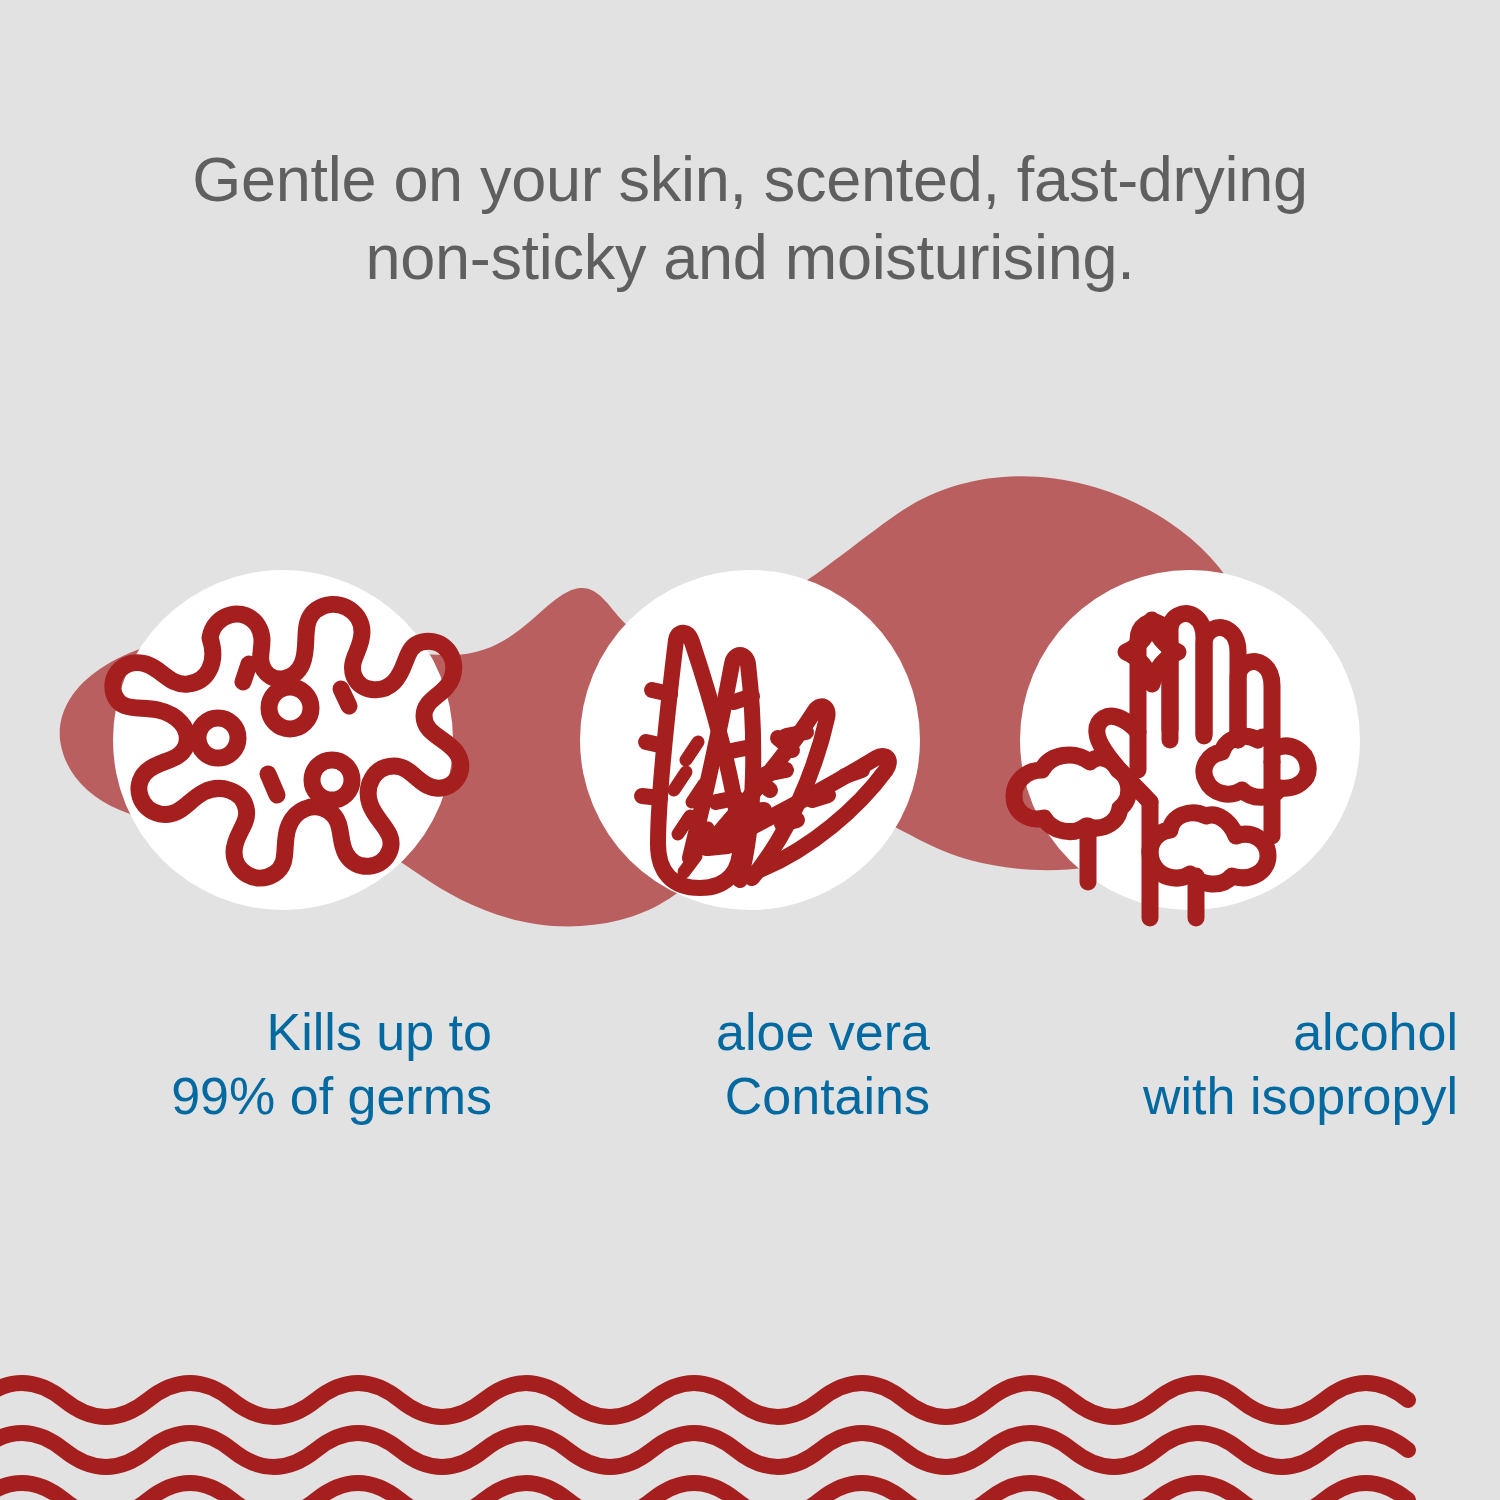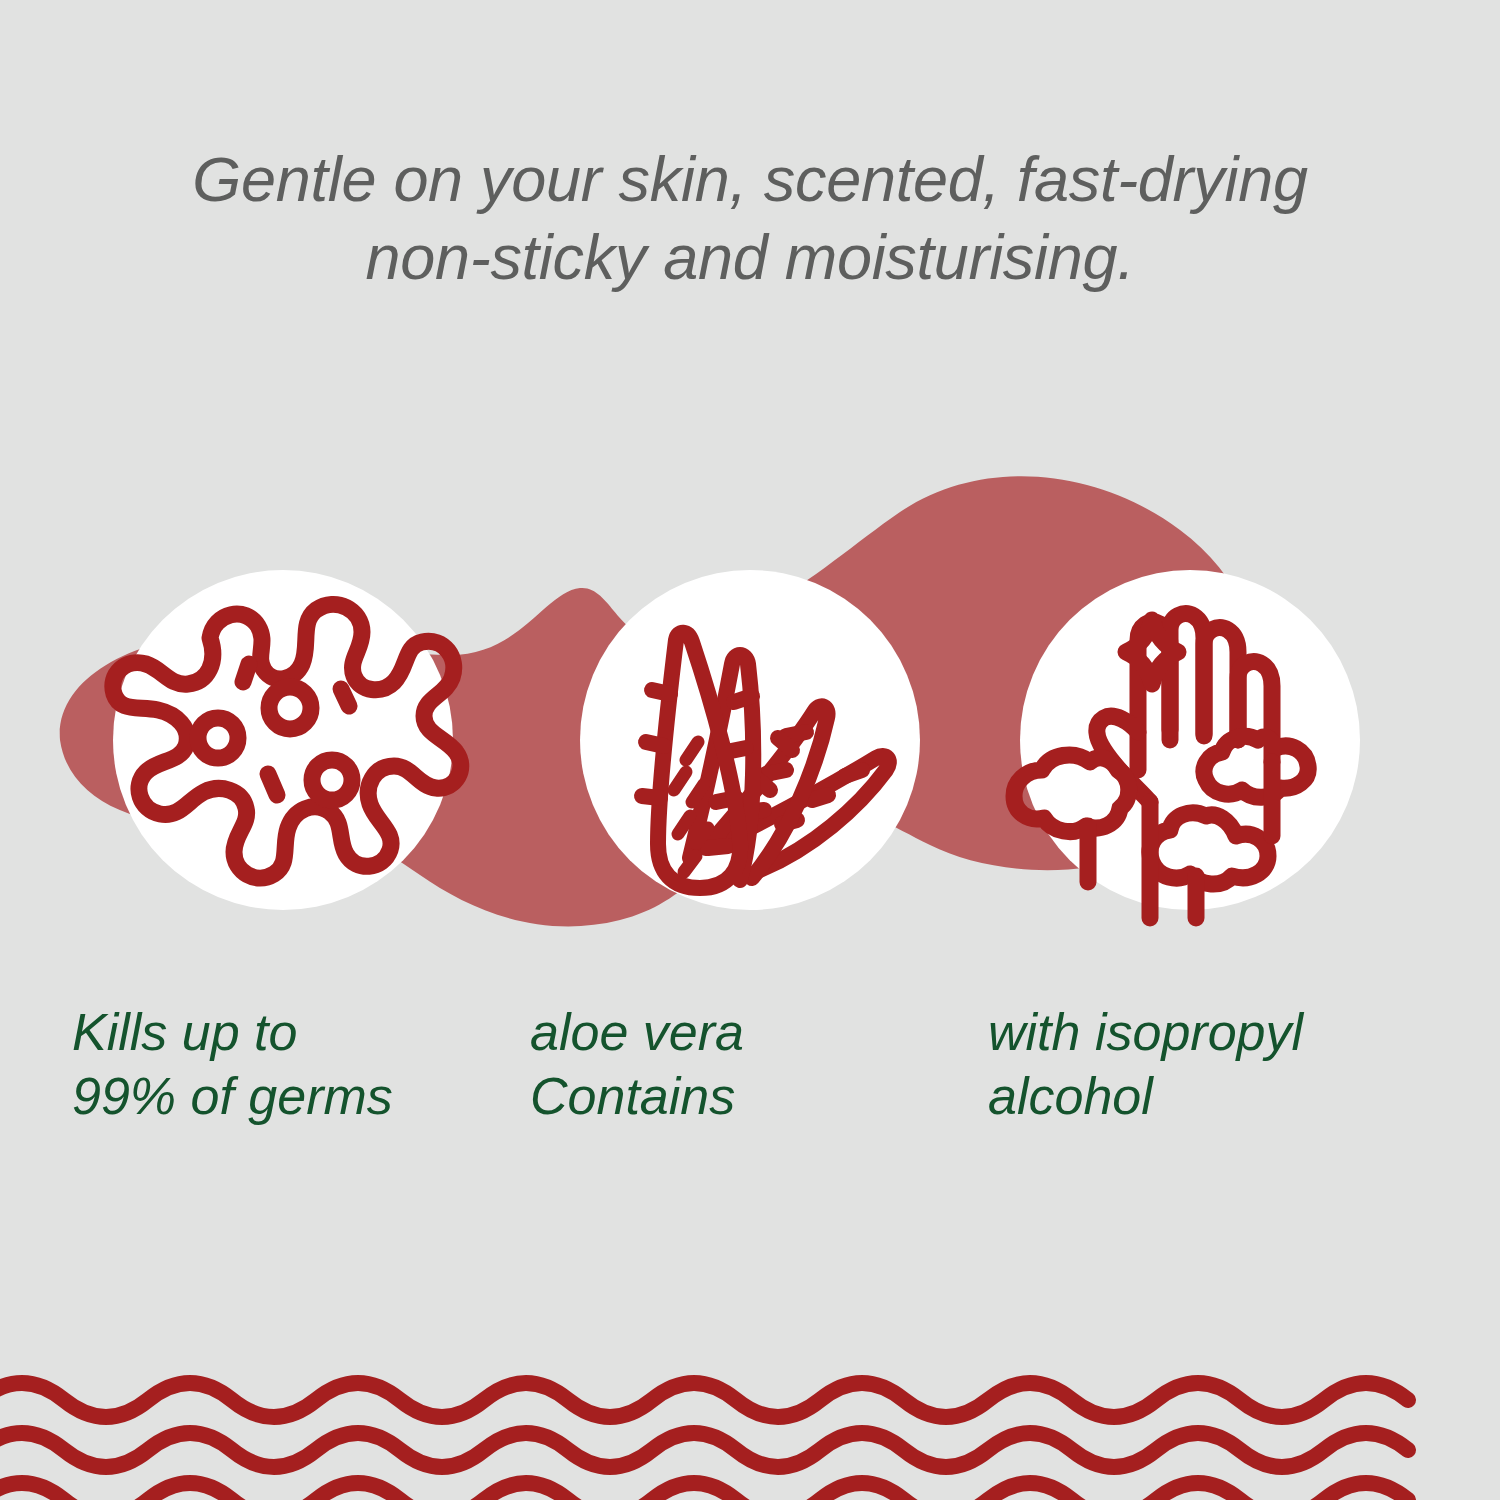--- a/index.html
+++ b/index.html
@@ -13,21 +13,20 @@
     font-family: "Liberation Sans", sans-serif;
     overflow: hidden;
     position: relative;
   }
 
   .stage {
     position: absolute;
     inset: 0;
     width: 1211px;
     height: 1500px;
-    font-style: italic;
   }
 
   
   .headline {
     position: absolute;
     top: 140px;
     left: 0;
     width: 1500px;
     text-align: center;
     color: #5e5f5e;
@@ -58,22 +57,22 @@
   .captions {
     position: absolute;
     top: 1000px;
     left: 0;
     width: 1500px;
     height: 250px;
     display: flex;
   }
   .caption {
     flex: 0 0 auto;
-    text-align: left;
-    color: #14532d;
+    text-align: right;
+    color: #0369a1;
     font-size: 52px;
     line-height: 64px;
     font-weight: 400;
   }
   .caption .cline { display: block; white-space: nowrap; }
   .cap-1 { width: 420px; margin-left: 72px; }
   .cap-2 { width: 400px; margin-left: 38px; }
   .cap-3 { width: 470px; margin-left: 58px; }
 
   
@@ -276,22 +275,22 @@
   <div class="captions">
     <div class="caption cap-1">
       <span class="cline">Kills up to</span>
       <span class="cline">99% of germs</span>
     </div>
     <div class="caption cap-2">
       <span class="cline">aloe vera</span>
       <span class="cline">Contains</span>
     </div>
     <div class="caption cap-3">
+      <span class="cline">alcohol</span>
       <span class="cline">with isopropyl</span>
-      <span class="cline">alcohol</span>
     </div>
   </div>
 
   <div class="waves">
     <svg viewBox="0 0 1500 132" xmlns="http://www.w3.org/2000/svg">
       <g fill="none" stroke="#A51F1F" stroke-width="16" stroke-linecap="round">
         <path d="M -20 32
                  q 42 -34 84 0 q 42 34 84 0
                  q 42 -34 84 0 q 42 34 84 0
                  q 42 -34 84 0 q 42 34 84 0

